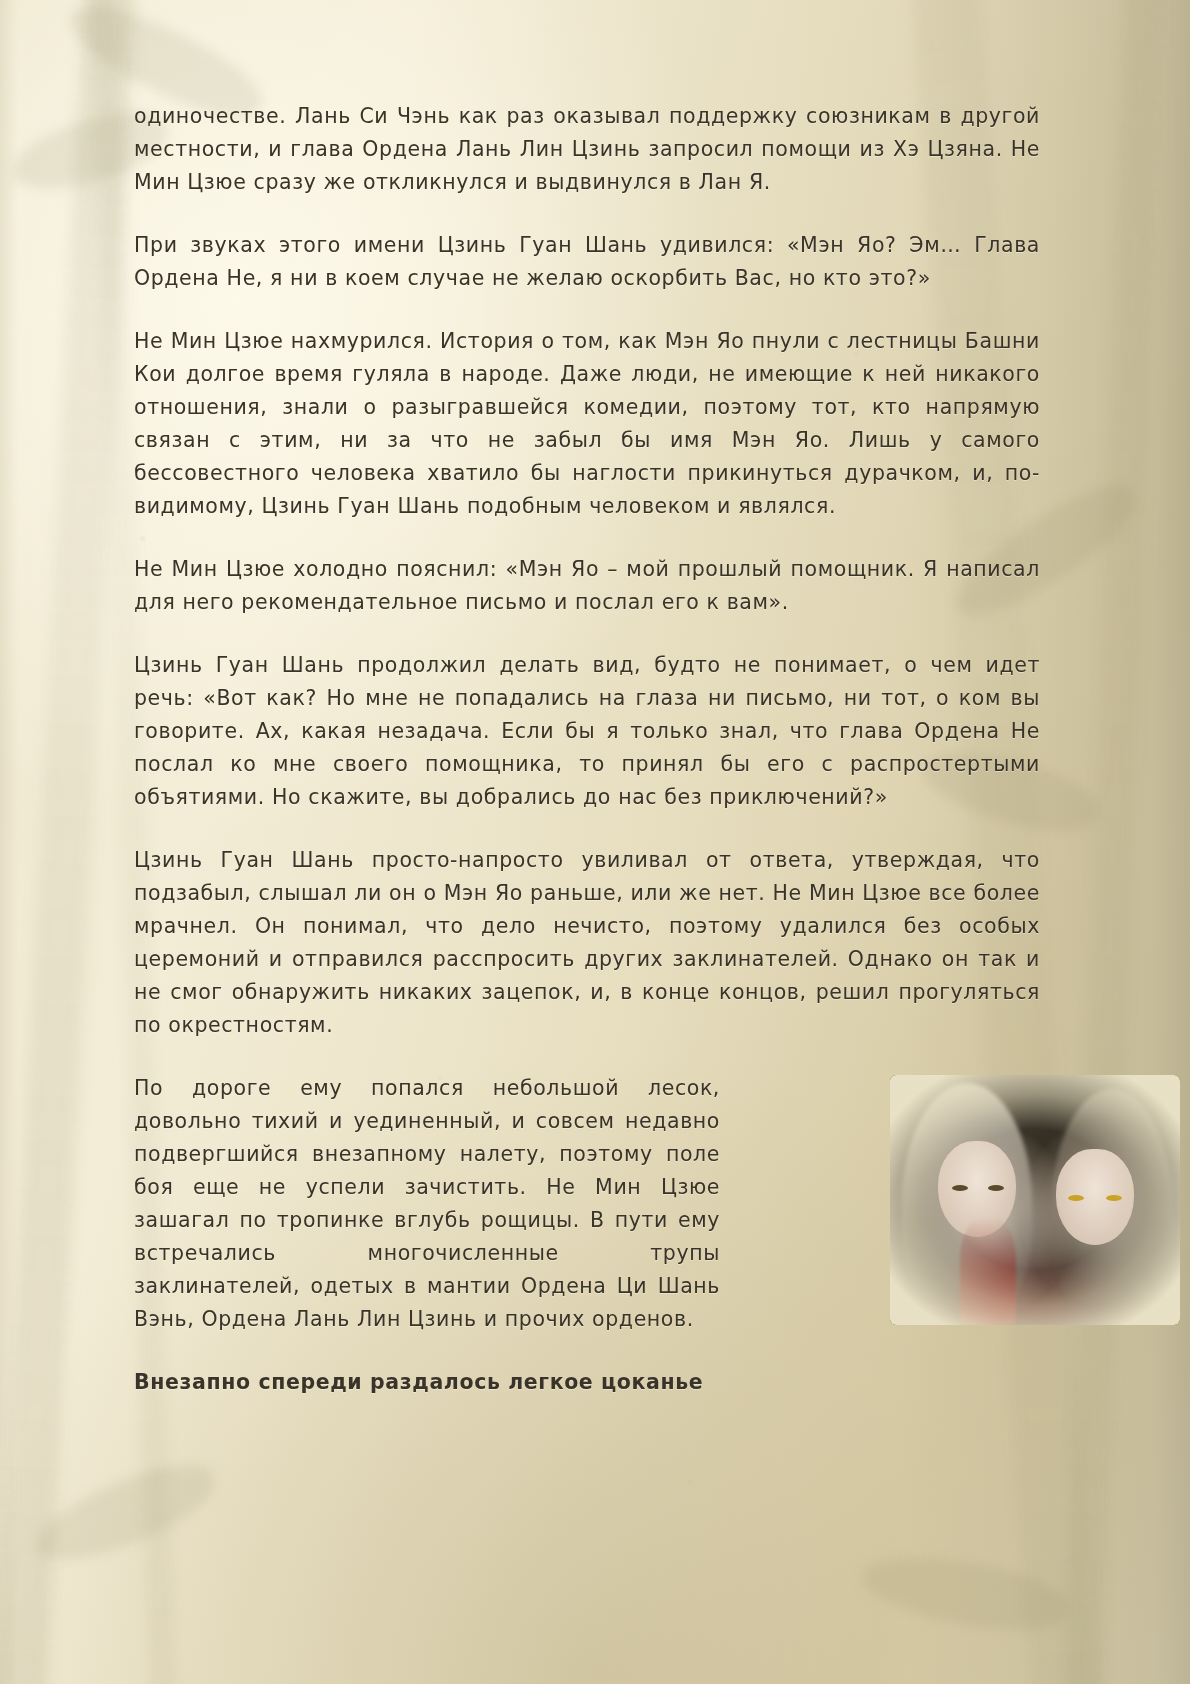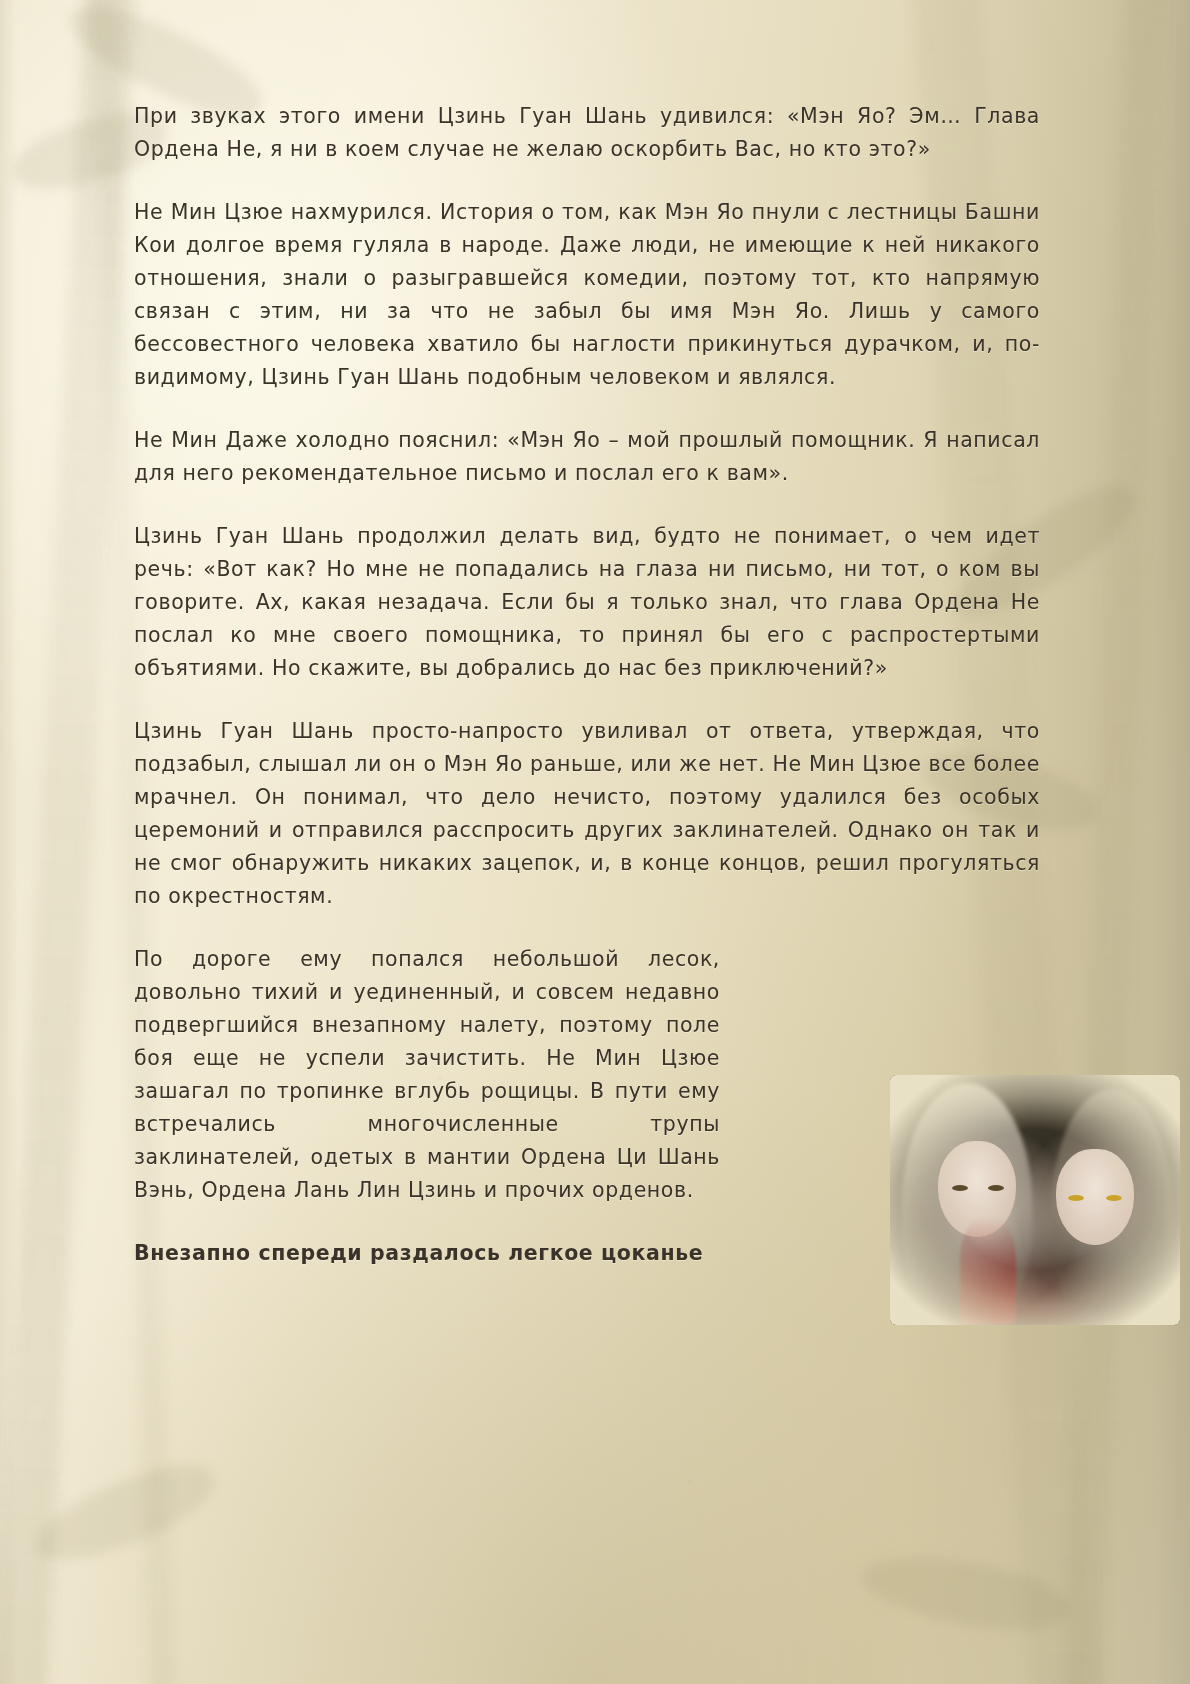--- a/index.html
+++ b/index.html
@@ -211,23 +211,24 @@
       <div class="face-r">
         <div class="eye gold" style="left:12px; top:46px;"></div>
         <div class="eye gold" style="right:12px; top:46px;"></div>
       </div>
       <div class="blood"></div>
     </div>
     <div class="vignette"></div>
   </div>
 
   <div class="content">
+    <p class="para">одиночестве. Лань Си Чэнь как раз оказывал поддержку союзникам в другой местности, и глава Ордена Лань Лин Цзинь запросил помощи из Хэ Цзяна. Не Мин Цзюе сразу же откликнулся и выдвинулся в Лан Я.</p>
     <p class="para">При звуках этого имени Цзинь Гуан Шань удивился: «Мэн Яо? Эм… Глава Ордена Не, я ни в коем случае не желаю оскорбить Вас, но кто это?»</p>
     <p class="para">Не Мин Цзюе нахмурился. История о том, как Мэн Яо пнули с лестницы Башни Кои долгое время гуляла в народе. Даже люди, не имеющие к ней никакого отношения, знали о разыгравшейся комедии, поэтому тот, кто напрямую связан с этим, ни за что не забыл бы имя Мэн Яо. Лишь у самого бессовестного человека хватило бы наглости прикинуться дурачком, и, по-видимому, Цзинь Гуан Шань подобным человеком и являлся.</p>
-    <p class="para">Не Мин Даже холодно пояснил: «Мэн Яо – мой прошлый помощник. Я написал для него рекомендательное письмо и послал его к вам».</p>
+    <p class="para">Не Мин Цзюе холодно пояснил: «Мэн Яо – мой прошлый помощник. Я написал для него рекомендательное письмо и послал его к вам».</p>
     <p class="para">Цзинь Гуан Шань продолжил делать вид, будто не понимает, о чем идет речь: «Вот как? Но мне не попадались на глаза ни письмо, ни тот, о ком вы говорите. Ах, какая незадача. Если бы я только знал, что глава Ордена Не послал ко мне своего помощника, то принял бы его с распростертыми объятиями. Но скажите, вы добрались до нас без приключений?»</p>
     <p class="para">Цзинь Гуан Шань просто-напросто увиливал от ответа, утверждая, что подзабыл, слышал ли он о Мэн Яо раньше, или же нет. Не Мин Цзюе все более мрачнел. Он понимал, что дело нечисто, поэтому удалился без особых церемоний и отправился расспросить других заклинателей. Однако он так и не смог обнаружить никаких зацепок, и, в конце концов, решил прогуляться по окрестностям.</p>
     <div class="wrap-float"></div>
     <p class="para">По дороге ему попался небольшой лесок, довольно тихий и уединенный, и совсем недавно подвергшийся внезапному налету, поэтому поле боя еще не успели зачистить. Не Мин Цзюе зашагал по тропинке вглубь рощицы. В пути ему встречались многочисленные трупы заклинателей, одетых в мантии Ордена Ци Шань Вэнь, Ордена Лань Лин Цзинь и прочих орденов.</p>
     <div class="clearer"></div>
     <p class="para">Внезапно спереди раздалось легкое цоканье</p>
   </div>
 </div>
 
 </body></html>

